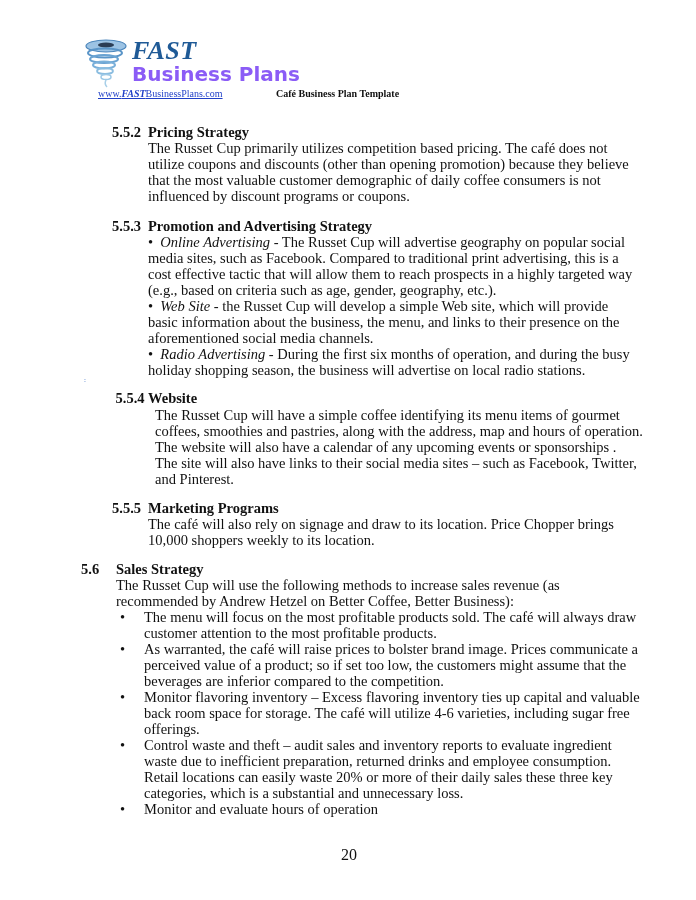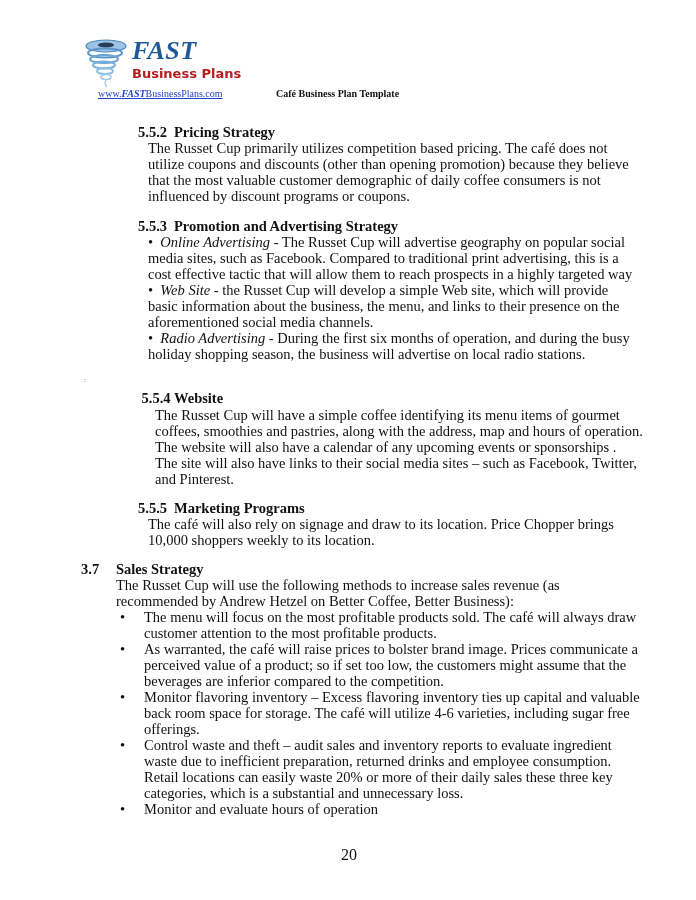--- a/index.html
+++ b/index.html
@@ -6,29 +6,29 @@
   body { width: 696px; height: 900px; position: relative; overflow: hidden;
          font-family: "Liberation Serif", serif; color: #111; }
   .page { position: absolute; left: 0; top: 0; width: 628px; height: 900px; }
 
   
   .logo { position: absolute; left: 84px; top: 38px; width: 180px; height: 50px; }
   .tornado { position: absolute; left: 0; top: 0; width: 44px; height: 50px; }
   .logo-fast { position: absolute; left: 48px; top: 0px; font-family: "Liberation Serif", serif;
                font-weight: bold; font-style: italic; font-size: 26px; color: #1f5a96; line-height: 26px; letter-spacing: 0.5px; }
   .logo-bp { position: absolute; left: 48px; top: 26px; font-family: "DejaVu Sans", sans-serif;
-             font-weight: bold; font-size: 13px; color: #b91c1c; line-height: 20px; white-space: nowrap; }
+             font-weight: bold; font-size: 20px; color: #8b5cf6; line-height: 20px; white-space: nowrap; }
   .site-link { position: absolute; left: 98px; top: 88px; font-size: 10px; color: #1f3fc8;
                text-decoration: underline; white-space: nowrap; }
   .site-link i { font-weight: bold; }
   .doc-title { position: absolute; left: 276px; top: 88px; font-size: 10px; font-weight: bold; white-space: nowrap; }
 
   
   .h3 { position: absolute; left: 112px; font-size: 14.5px; font-weight: bold; white-space: nowrap; }
-  .h3 .num { display: inline-block; width: 36px; margin-left: 26px; }
+  .h3 .num { display: inline-block; width: 36px; }
   .h2 { position: absolute; left: 81px; font-size: 14.5px; font-weight: bold; white-space: nowrap; }
   .h2 .num { display: inline-block; width: 35px; }
   .para { position: absolute; font-size: 14.5px; line-height: 16px; white-space: nowrap; }
   .para div { height: 16px; }
   .bullets { position: absolute; left: 120px; font-size: 14.5px; line-height: 16px; white-space: nowrap; }
   .bitem { position: relative; padding-left: 24px; margin-bottom: 0; }
   .bitem .dot { position: absolute; left: 0; top: 0; }
   .bitem div { height: 16px; }
   .marker { position: absolute; left: 84px; top: 376px; font-size: 7px; color: #3a6fc4; }
   .pagenum { position: absolute; left: 341px; top: 846px; font-size: 16px; }
@@ -66,20 +66,21 @@
     <div>influenced by discount programs or coupons.</div>
   </div>
 
   <div class="h3" style="top:218px;">
     <span class="num">5.5.3</span><span>Promotion and Advertising Strategy</span>
   </div>
   <div class="para" style="left:148px; top:234px;">
     <div><span>•</span>&nbsp; <i>Online Advertising</i><span> - The Russet Cup will advertise geography on popular social</span></div>
     <div>media sites, such as Facebook. Compared to traditional print advertising, this is a</div>
     <div>cost effective tactic that will allow them to reach prospects in a highly targeted way</div>
+    <div>(e.g., based on criteria such as age, gender, geography, etc.).</div>
     <div><span>•</span>&nbsp; <i>Web Site</i><span> - the Russet Cup will develop a simple Web site, which will provide</span></div>
     <div>basic information about the business, the menu, and links to their presence on the</div>
     <div>aforementioned social media channels.</div>
     <div><span>•</span>&nbsp; <i>Radio Advertising</i><span> - During the first six months of operation, and during the busy</span></div>
     <div>holiday shopping season, the business will advertise on local radio stations.</div>
   </div>
 
   <div class="marker">:</div>
 
   <div class="h3" style="top:390px;text-align:center;">
@@ -95,21 +96,21 @@
 
   <div class="h3" style="top:500px;">
     <span class="num">5.5.5</span><span>Marketing Programs</span>
   </div>
   <div class="para" style="left:148px; top:516px;">
     <div>The café will also rely on signage and draw to its location.  Price Chopper brings</div>
     <div>10,000 shoppers weekly to its location.</div>
   </div>
 
   <div class="h2" style="top:561px;">
-    <span class="num">3.7</span><span>Sales Strategy</span>
+    <span class="num">5.6</span><span>Sales Strategy</span>
   </div>
   <div class="para" style="left:116px; top:577px;">
     <div>The Russet Cup will use the following methods to increase sales revenue  (as</div>
     <div>recommended by Andrew Hetzel on Better Coffee, Better Business):</div>
   </div>
 
   <div class="bullets" style="top:609px;">
     <div class="bitem">
       <span class="dot">•</span>
       <div>The menu will focus on the most profitable products sold. The café will always draw</div>

